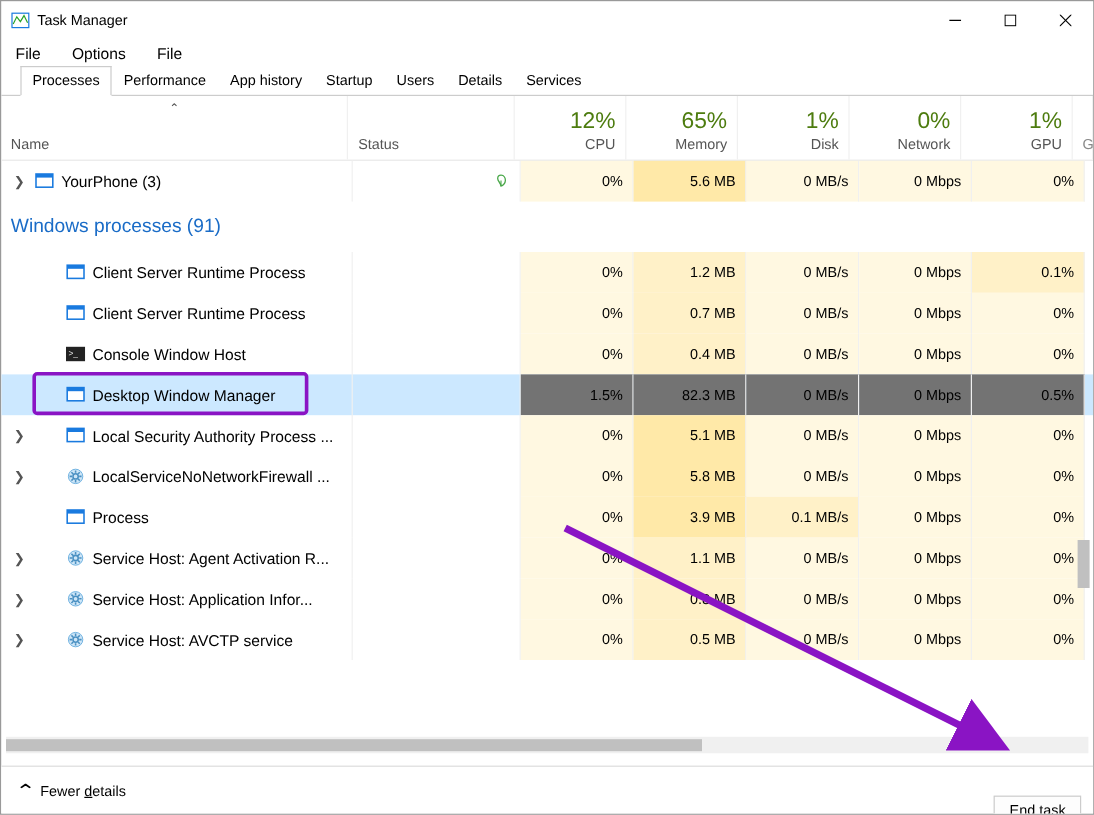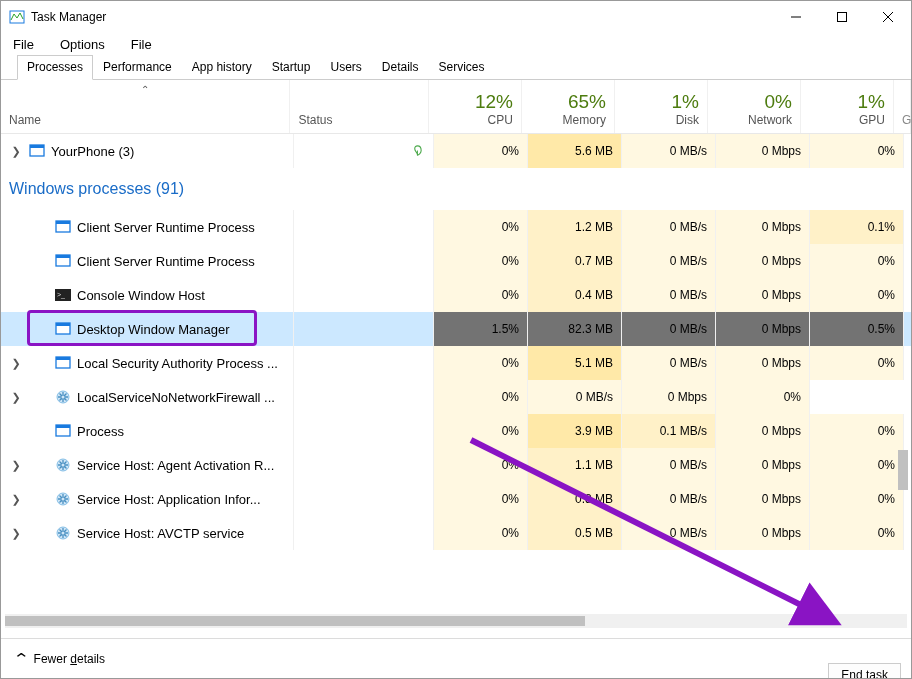--- a/index.html
+++ b/index.html
@@ -287,20 +287,21 @@
                   <line x1="10" y1="10" x2="11.5" y2="11.5"></line>
                   <line x1="11.5" y1="4.5" x2="10" y2="6"></line>
                   <line x1="6" y1="10" x2="4.5" y2="11.5"></line>
                 </g>
               </svg>
             </span>
             <span>LocalServiceNoNetworkFirewall ...</span>
           </div>
           <div class="cell cell-status"></div>
           <div class="cell cell-metric heat-0">0%</div>
+          <div class="cell cell-metric heat-2">5.8 MB</div>
           <div class="cell cell-metric heat-0">0 MB/s</div>
           <div class="cell cell-metric heat-0">0 Mbps</div>
           <div class="cell cell-metric heat-0">0%</div>
         </div>
         <div class="row">
           <div class="cell cell-name">
             <span class="expand"></span>
             <span class="indent"></span>
             <span class="proc-icon">
               <svg viewBox="0 0 16 16">

